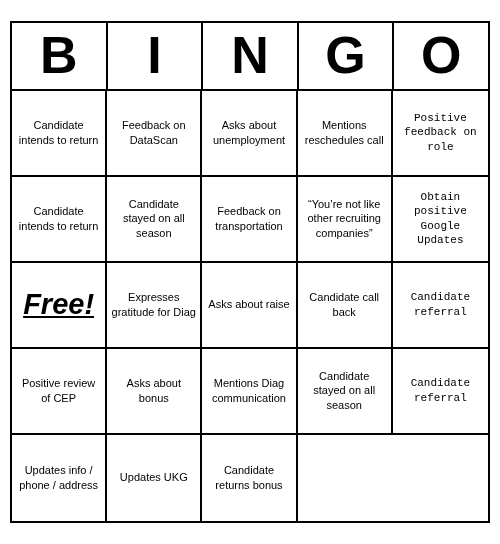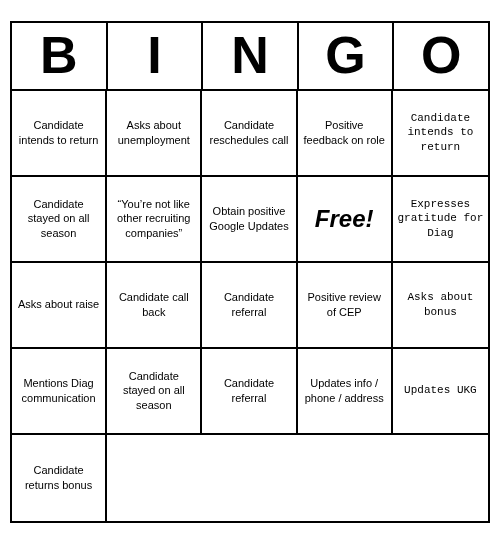--- a/index.html
+++ b/index.html
@@ -49,23 +49,24 @@
       line-height: 1.3;
     }
     .bingo-cell:nth-child(5n) {
       border-right: none;
       font-family: Liberation Mono, monospace;
     }
     .bingo-cell:nth-child(n+21) {
       border-bottom: none;
     }
     .free-cell {
-      font-size: 24px;
+      font-size: 29px;
       font-weight: bold;
       font-style: italic;
+      text-decoration: underline;
     }
     .cell-text {
       display: block;
     }
   </style>
 </head>
 <body>
 
 <div class="bingo-card">
   <div class="bingo-header">
@@ -73,33 +74,39 @@
       <div class="bingo-header-cell">I</div>
       <div class="bingo-header-cell">N</div>
       <div class="bingo-header-cell">G</div>
       <div class="bingo-header-cell">O</div>
     </div>
   <div class="bingo-grid">
   <div class="bingo-cell">
         <span class="cell-text">Candidate intends to return</span>
       </div>
       <div class="bingo-cell">
+        <span class="cell-text">Feedback on DataScan</span>
+      </div>
+      <div class="bingo-cell">
         <span class="cell-text">Asks about unemployment</span>
       </div>
       <div class="bingo-cell">
-        <span class="cell-text">Candidate reschedules call</span>
+        <span class="cell-text">Mentions reschedules call</span>
       </div>
       <div class="bingo-cell">
         <span class="cell-text">Positive feedback on role</span>
       </div>
       <div class="bingo-cell">
         <span class="cell-text">Candidate intends to return</span>
       </div>
       <div class="bingo-cell">
         <span class="cell-text">Candidate stayed on all season</span>
+      </div>
+      <div class="bingo-cell">
+        <span class="cell-text">Feedback on transportation</span>
       </div>
       <div class="bingo-cell">
         <span class="cell-text">“You’re not like other recruiting companies”</span>
       </div>
       <div class="bingo-cell">
         <span class="cell-text">Obtain positive Google Updates</span>
       </div>
       <div class="bingo-cell free-cell">
         <span class="cell-text">Free!</span>
       </div>

